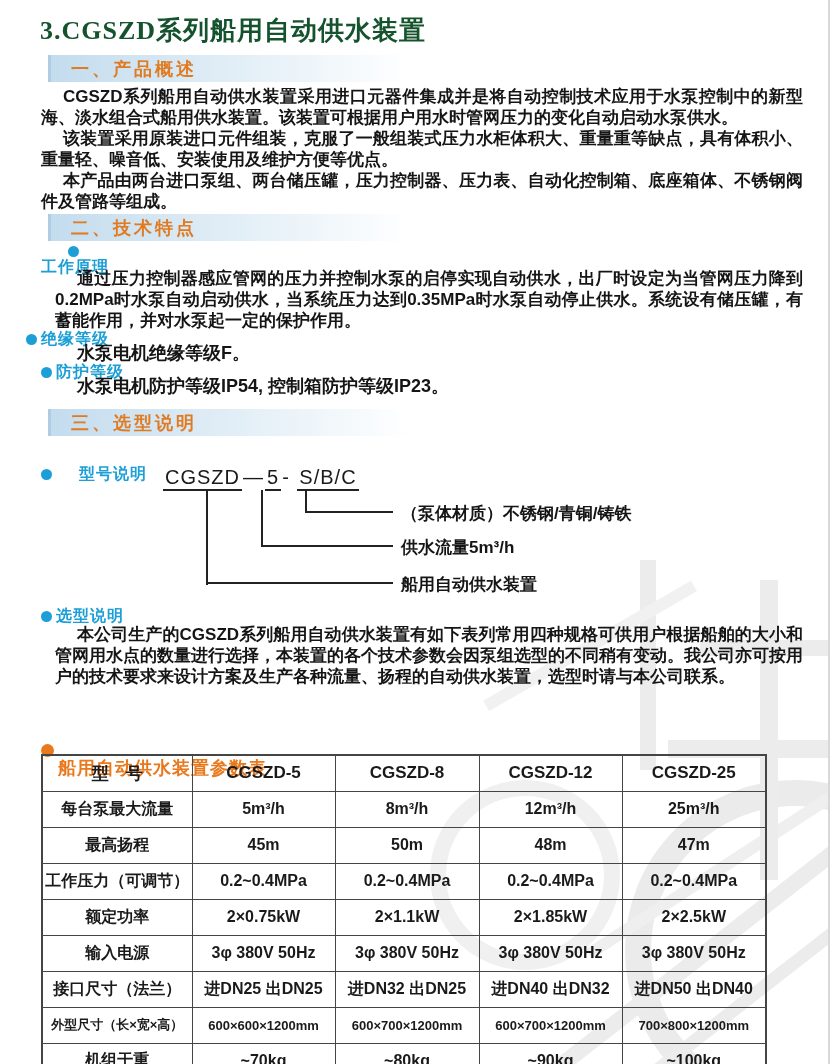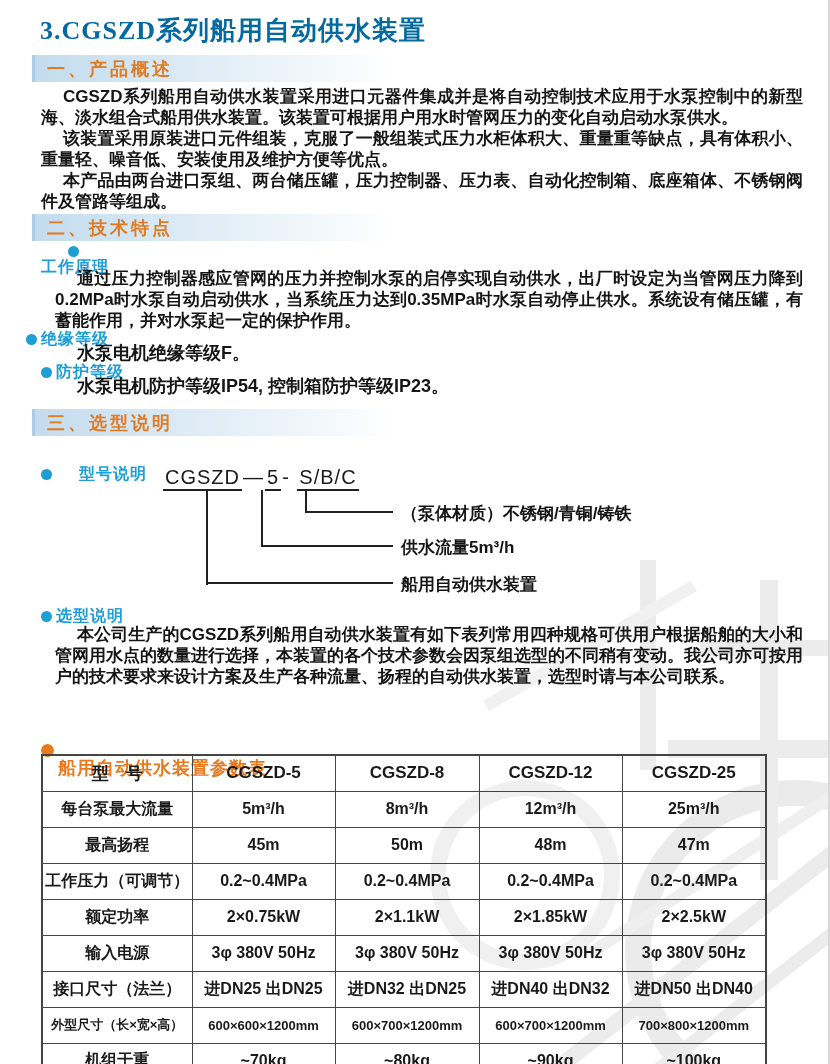--- a/index.html
+++ b/index.html
@@ -24,26 +24,26 @@
   .wm-s5 { left:700px; top:640px; width:150px; height:16px; }
   .wm-s6 { left:668px; top:740px; width:170px; height:18px; }
   .wm-s7 { left:760px; top:580px; width:18px; height:300px; }
   .wm-s8 { left:470px; top:640px; width:240px; height:12px; transform:rotate(-30deg); background:#f1f1f1; }
   
   .content { position:absolute; inset:0; z-index:1; }
   .abs { position:absolute; }
   .page-title {
     left:40px; top:13px; width:740px;
     font-family:"Liberation Serif","DejaVu Serif",serif;
-    font-size:26px; font-weight:bold; letter-spacing:1px; color:#0369a1;
+    font-size:26px; font-weight:bold; letter-spacing:1px; color:#14532d;
   }
   .band {
-    left:32px; height:27px; width:382px;
+    left:48px; height:27px; width:382px;
     background:linear-gradient(90deg, #c3dcee 0%, #d9e9f4 35%, rgba(255,255,255,0) 95%);
-    display:flex; align-items:center; padding-left:12px;
+    display:flex; align-items:center; padding-left:20px;
     border-left:3px solid #aecde4;
   }
   .band span {
     font-size:18px; font-weight:bold; letter-spacing:3px; color:#e07b22;
   }
   .band-1 { top:55px; } .band-2 { top:214px; } .band-3 { top:409px; }
   .para {
     font-size:17px; line-height:21px; font-weight:600;
     text-align:justify; color:#151515;
   }

